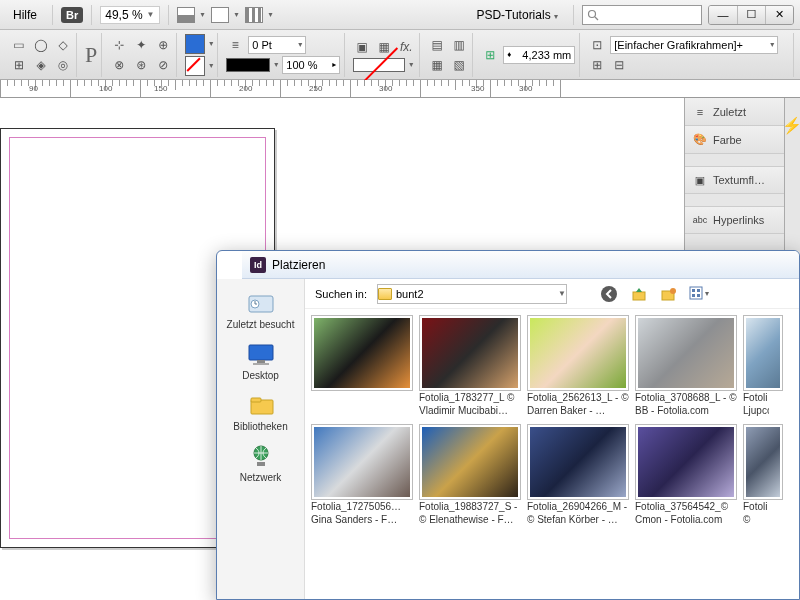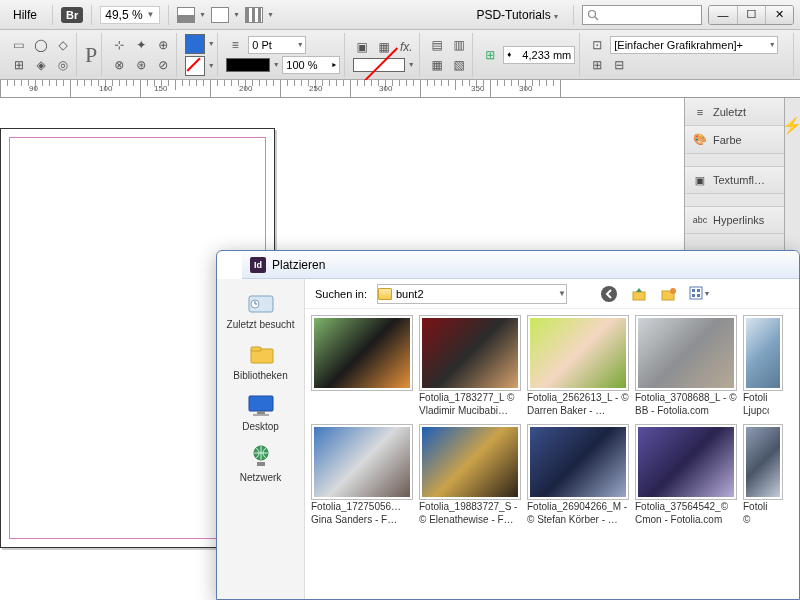--- a/index.html
+++ b/index.html
@@ -330,35 +330,35 @@
               <rect x="4" y="6" width="24" height="16" rx="2" fill="#d8e6f3" stroke="#7fa3c2"></rect>
               <circle cx="10" cy="14" r="4" fill="#fff" stroke="#7fa3c2"></circle>
               <path d="M10 11v3h2" stroke="#5b7a94" fill="none"></path>
             </svg>
           </div>
         <span>Zuletzt besucht</span>
       </div>
       <div class="place">
         <div class="place-ic">
             <svg width="32" height="26">
-              <rect x="6" y="8" width="22" height="14" rx="1" fill="#f6c94e" stroke="#c9a327"></rect>
-              <rect x="6" y="6" width="10" height="4" rx="1" fill="#f6c94e" stroke="#c9a327"></rect>
-            </svg>
-          </div>
-        <span>Bibliotheken</span>
+              <rect x="4" y="4" width="24" height="15" rx="1" fill="#2a6dd4" stroke="#1a4a9e"></rect>
+              <rect x="12" y="19" width="8" height="3" fill="#888"></rect>
+              <rect x="8" y="22" width="16" height="2" fill="#aaa"></rect>
+            </svg>
+          </div>
+        <span>Desktop</span>
       </div>
       <div class="place">
         <div class="place-ic">
             <svg width="32" height="26">
-              <rect x="4" y="4" width="24" height="15" rx="1" fill="#2a6dd4" stroke="#1a4a9e"></rect>
-              <rect x="12" y="19" width="8" height="3" fill="#888"></rect>
-              <rect x="8" y="22" width="16" height="2" fill="#aaa"></rect>
-            </svg>
-          </div>
-        <span>Desktop</span>
+              <rect x="6" y="8" width="22" height="14" rx="1" fill="#f6c94e" stroke="#c9a327"></rect>
+              <rect x="6" y="6" width="10" height="4" rx="1" fill="#f6c94e" stroke="#c9a327"></rect>
+            </svg>
+          </div>
+        <span>Bibliotheken</span>
       </div>
       <div class="place">
         <div class="place-ic">
             <svg width="32" height="26">
               <circle cx="16" cy="10" r="7" fill="#3a9e5a" stroke="#2a7a42"></circle>
               <path d="M9 10h14M16 3v14M11 5c4 3 4 7 0 10M21 5c-4 3-4 7 0 10" stroke="#fff" fill="none" stroke-width="0.8"></path>
               <rect x="12" y="19" width="8" height="4" fill="#888"></rect>
             </svg>
           </div>
         <span>Netzwerk</span>

